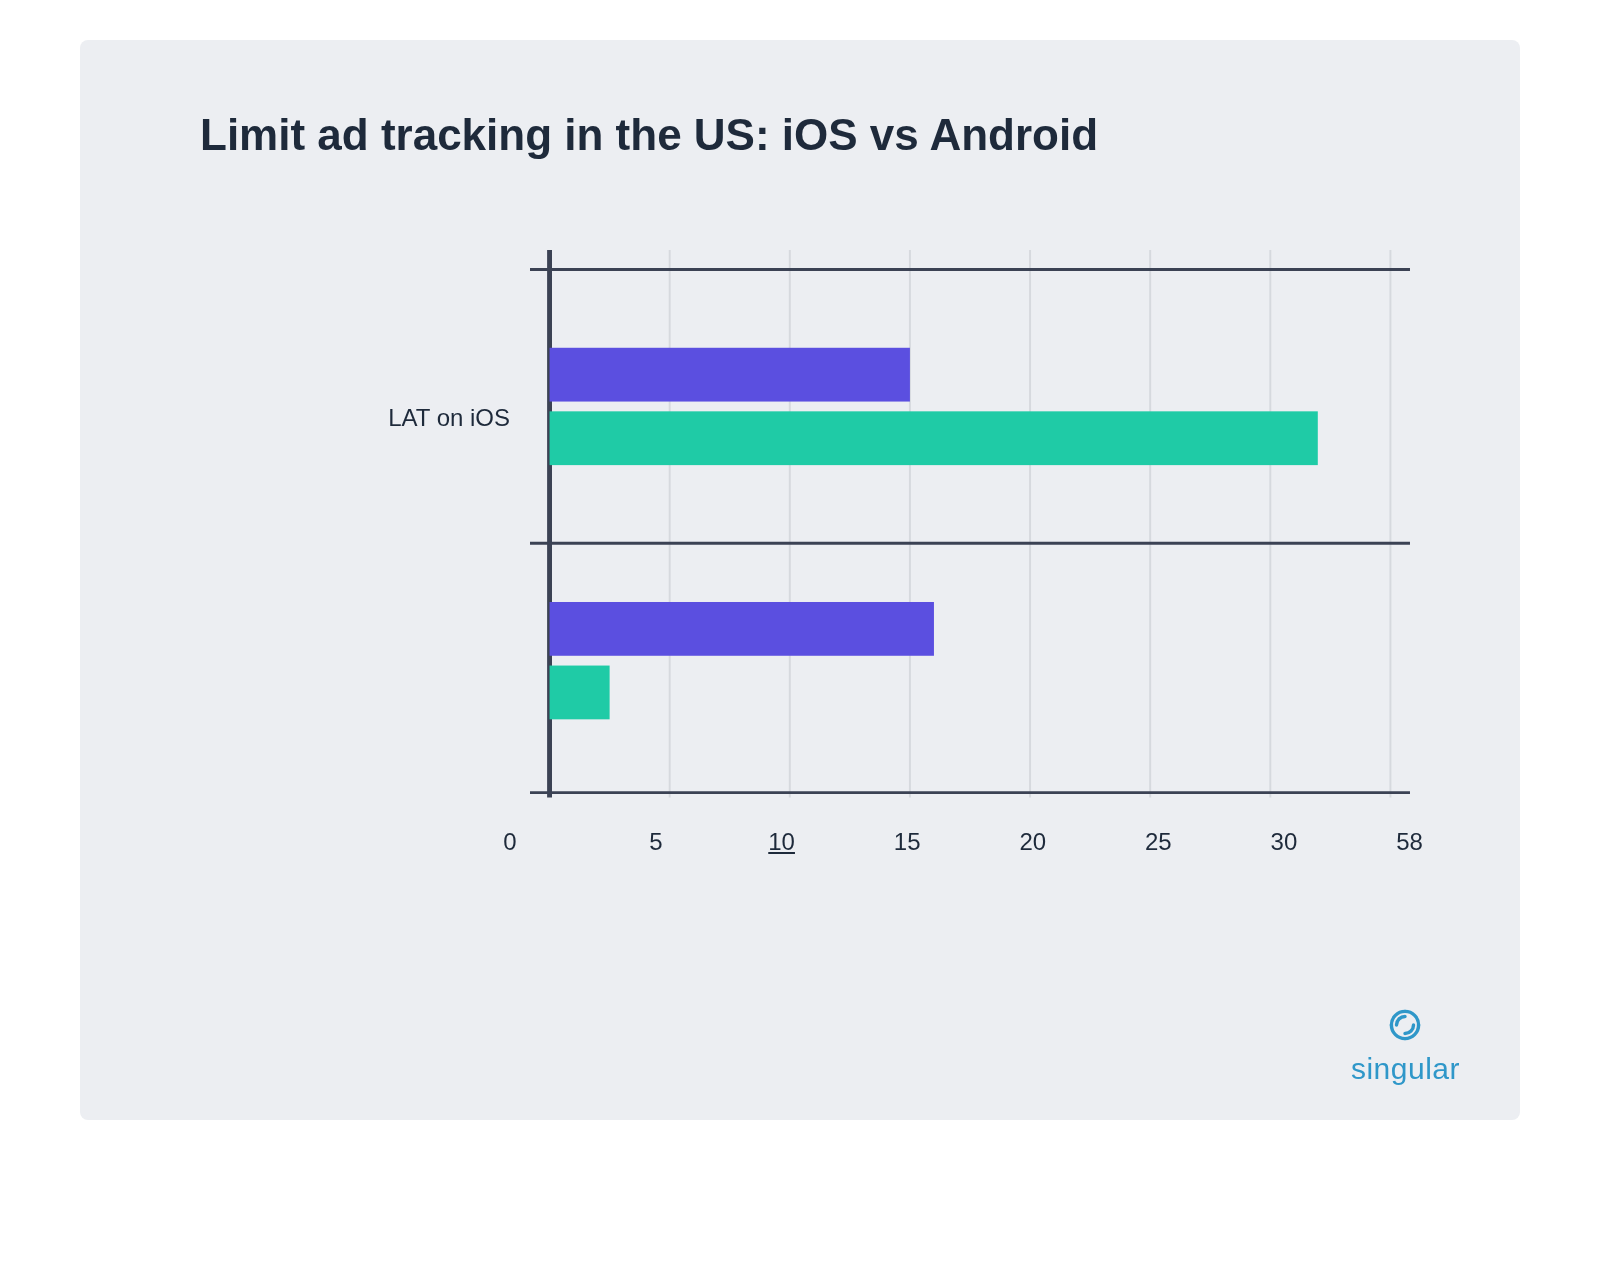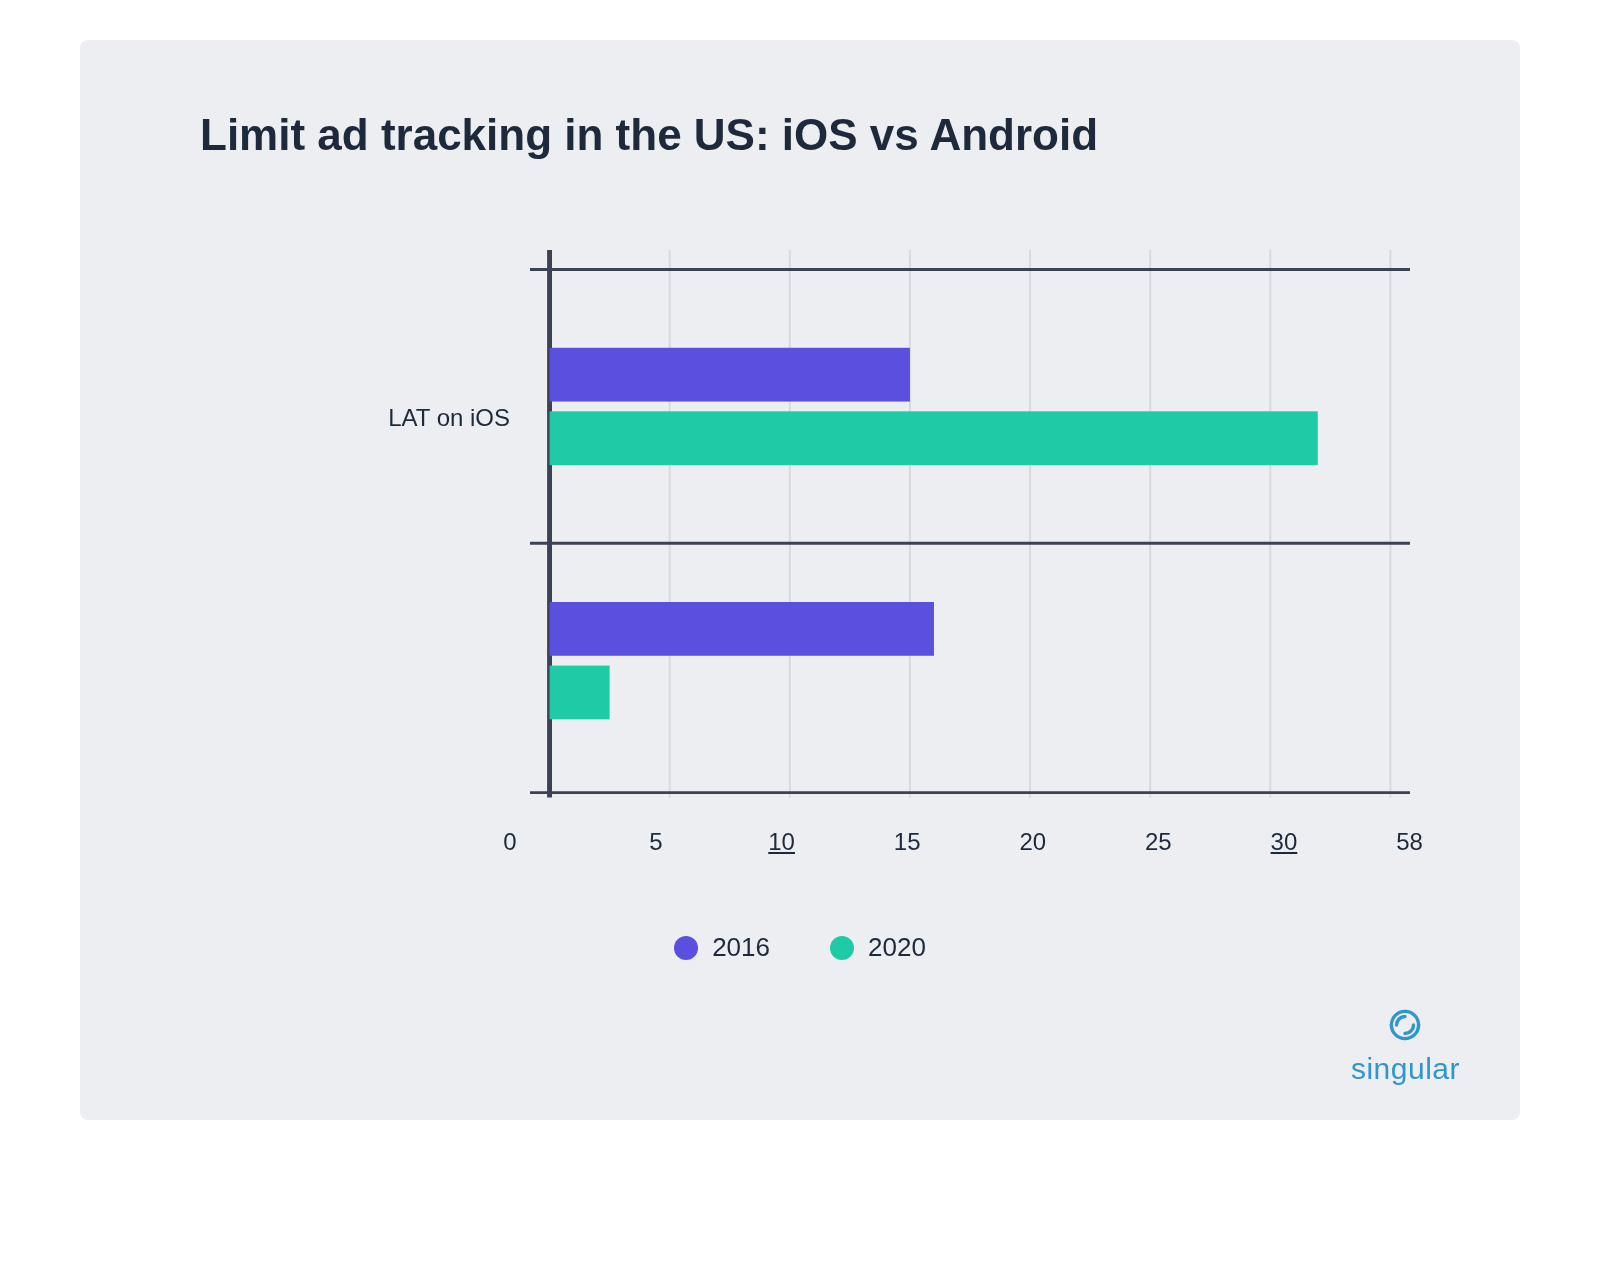--- a/index.html
+++ b/index.html
@@ -146,34 +146,24 @@
   </div>
 
   <div class="xticks">
 
     <span class="xtick" style="left:0px;">0</span>
     <span class="xtick" style="left:calc((100% - 0px) * 0.15873);">5</span>
     <span class="xtick" style="left:calc((100% - 0px) * 0.29524);text-decoration:underline;">10</span>
     <span class="xtick" style="left:calc((100% - 0px) * 0.43175);">15</span>
     <span class="xtick" style="left:calc((100% - 0px) * 0.56825);">20</span>
     <span class="xtick" style="left:calc((100% - 0px) * 0.70476);">25</span>
-    <span class="xtick" style="left:calc((100% - 0px) * 0.84127);text-decoration:underline;">30</span>
+    <span class="xtick" style="left:calc((100% - 0px) * 0.84127);">30</span>
     <span class="xtick" style="left:calc((100% - 0px) * 0.97778);">58</span>
   </div>
 
-  <div class="legend">
-    <div class="legend-item">
-      <span class="swatch sw-2016"></span>
-      <span>2016</span>
-    </div>
-    <div class="legend-item">
-      <span class="swatch sw-2020"></span>
-      <span>2020</span>
-    </div>
-  </div>
 
   <div class="brand">
     <svg viewBox="0 0 40 40">
       <g fill="none" stroke="#2f97c9" stroke-width="4" stroke-linecap="round">
         <path d="M20 4 A16 16 0 0 1 36 20"></path>
         <path d="M36 20 A16 16 0 0 1 20 36"></path>
         <path d="M20 36 A16 16 0 0 1 4 20"></path>
         <path d="M4 20 A16 16 0 0 1 20 4"></path>
         <path d="M20 10 A10 10 0 0 0 10 20"></path>
         <path d="M20 30 A10 10 0 0 0 30 20"></path>

